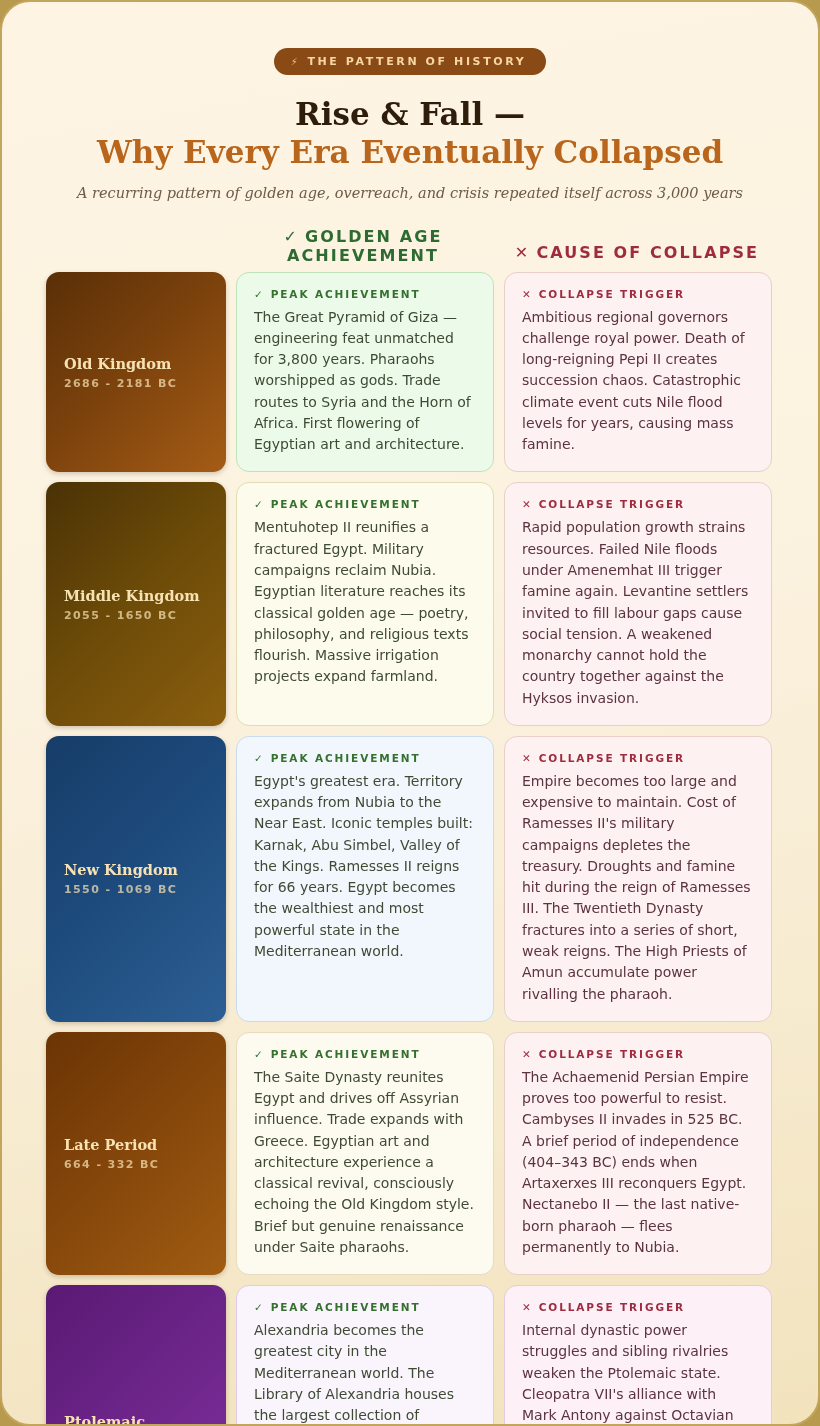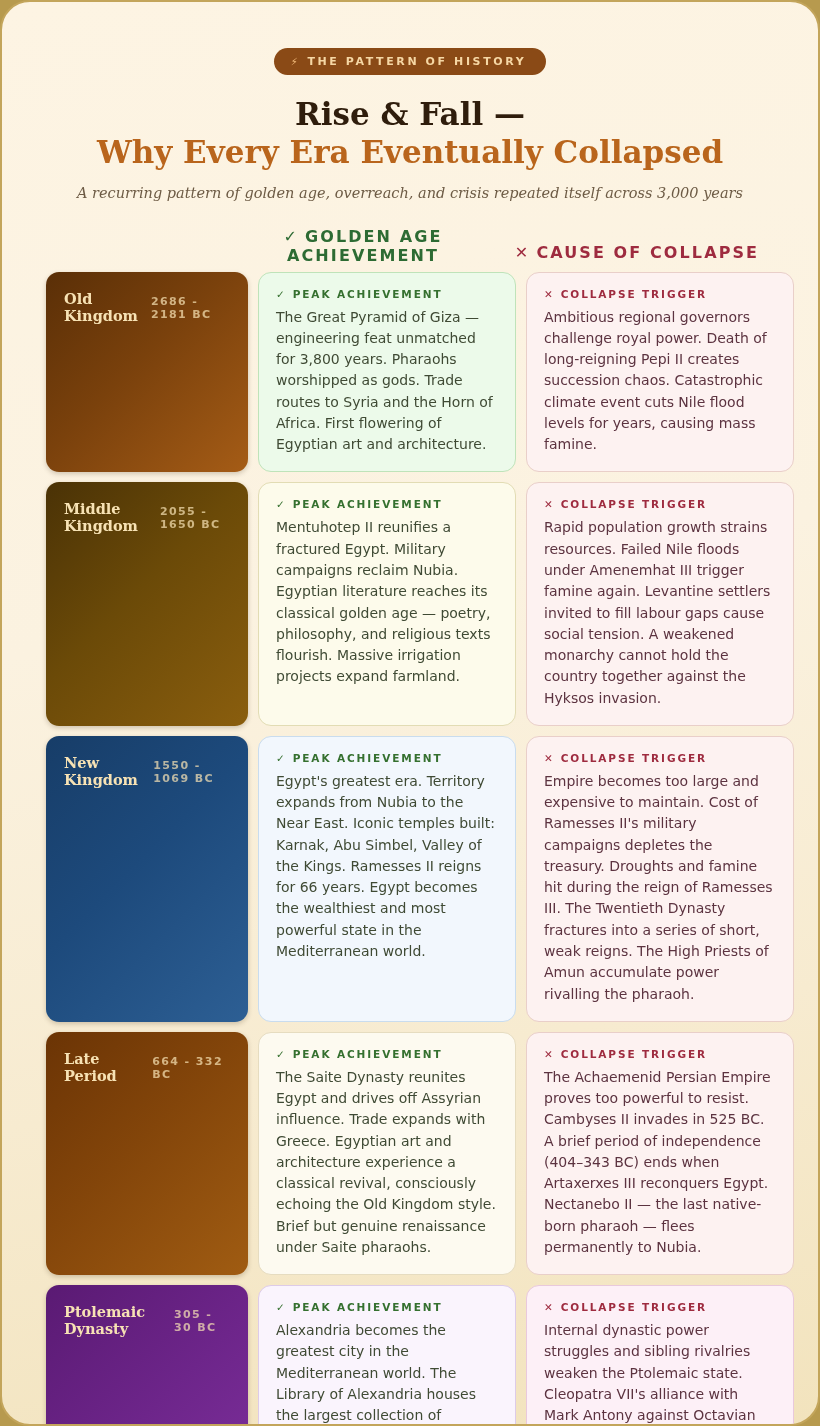--- a/index.html
+++ b/index.html
@@ -61,39 +61,38 @@
   }
   .colhdr.good { width:278px; color:#2d6b33; }
   .colhdr.bad  { width:278px; color:#9e2b3f;margin-top:16px; }
   .colhdr .ic { margin-right:6px; font-weight:normal; }
 
   
   .rows { margin-top:7px; }
   .row { display:flex; gap:10px; margin-bottom:10px; align-items:stretch; }
 
   .era {
-    width:202px; flex:none;
+    width:180px; flex:none;
     border-radius:13px;
     position:relative;
     padding:18px;
-    display:flex; flex-direction:row; justify-content:center;
+    display:flex; flex-direction:column; justify-content:center;
     box-shadow:0 2px 5px rgba(60,35,10,.22);
   }
   .era-name {
     font-family:"DejaVu Serif", serif;
     font-weight:bold;
     font-size:14.5px;
     color:#f7e2b4;
   }
   .era-span {
     font-size:11px; font-weight:bold;
     letter-spacing:1.4px;
     margin-top:5px;
     color:rgba(247,226,180,.72);
-    margin-left:12px;
   }
 
   .cell {
     flex:none;
     border-radius:13px;
     padding:15px 17px 16px 17px;
   }
   .cell.good { width:258px; }
   .cell.bad  { width:268px; }
   .cell-hd {

